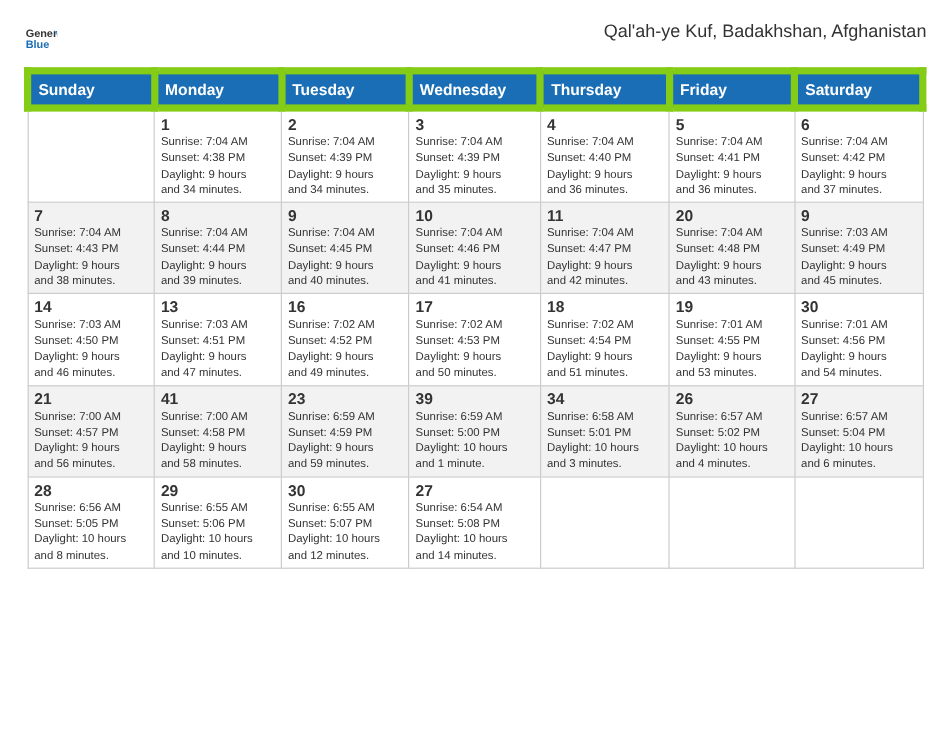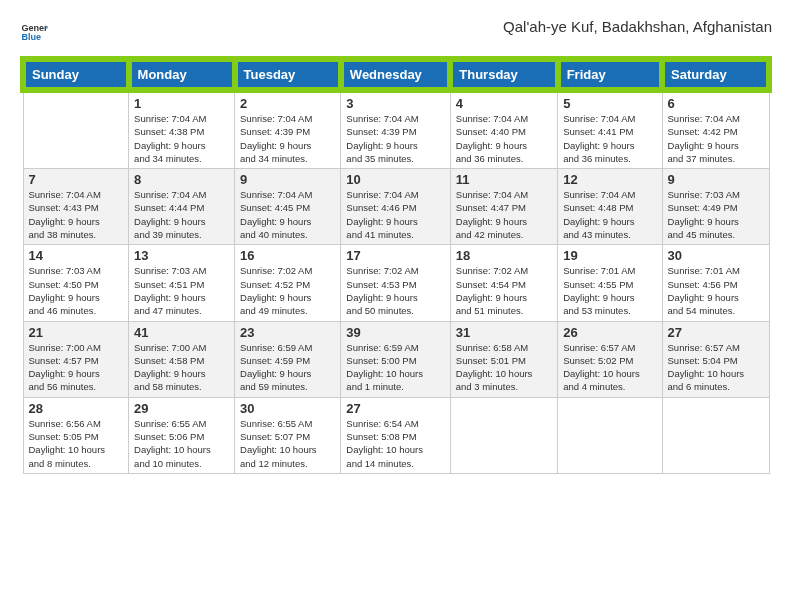--- a/index.html
+++ b/index.html
@@ -195,21 +195,21 @@
 and 41 minutes.</div>
           </td>
           <td>
             <div class="day-number">11</div>
             <div class="day-info" style="white-space: pre-line;">Sunrise: 7:04 AM
 Sunset: 4:47 PM
 Daylight: 9 hours
 and 42 minutes.</div>
           </td>
           <td>
-            <div class="day-number">12</div>
+            <div class="day-number">20</div>
             <div class="day-info" style="white-space: pre-line;">Sunrise: 7:04 AM
 Sunset: 4:48 PM
 Daylight: 9 hours
 and 43 minutes.</div>
           </td>
           <td>
             <div class="day-number">9</div>
             <div class="day-info" style="white-space: pre-line;">Sunrise: 7:03 AM
 Sunset: 4:49 PM
 Daylight: 9 hours
@@ -290,21 +290,21 @@
 and 59 minutes.</div>
           </td>
           <td>
             <div class="day-number">39</div>
             <div class="day-info" style="white-space: pre-line;">Sunrise: 6:59 AM
 Sunset: 5:00 PM
 Daylight: 10 hours
 and 1 minute.</div>
           </td>
           <td>
-            <div class="day-number">31</div>
+            <div class="day-number">34</div>
             <div class="day-info" style="white-space: pre-line;">Sunrise: 6:58 AM
 Sunset: 5:01 PM
 Daylight: 10 hours
 and 3 minutes.</div>
           </td>
           <td>
             <div class="day-number">26</div>
             <div class="day-info" style="white-space: pre-line;">Sunrise: 6:57 AM
 Sunset: 5:02 PM
 Daylight: 10 hours

